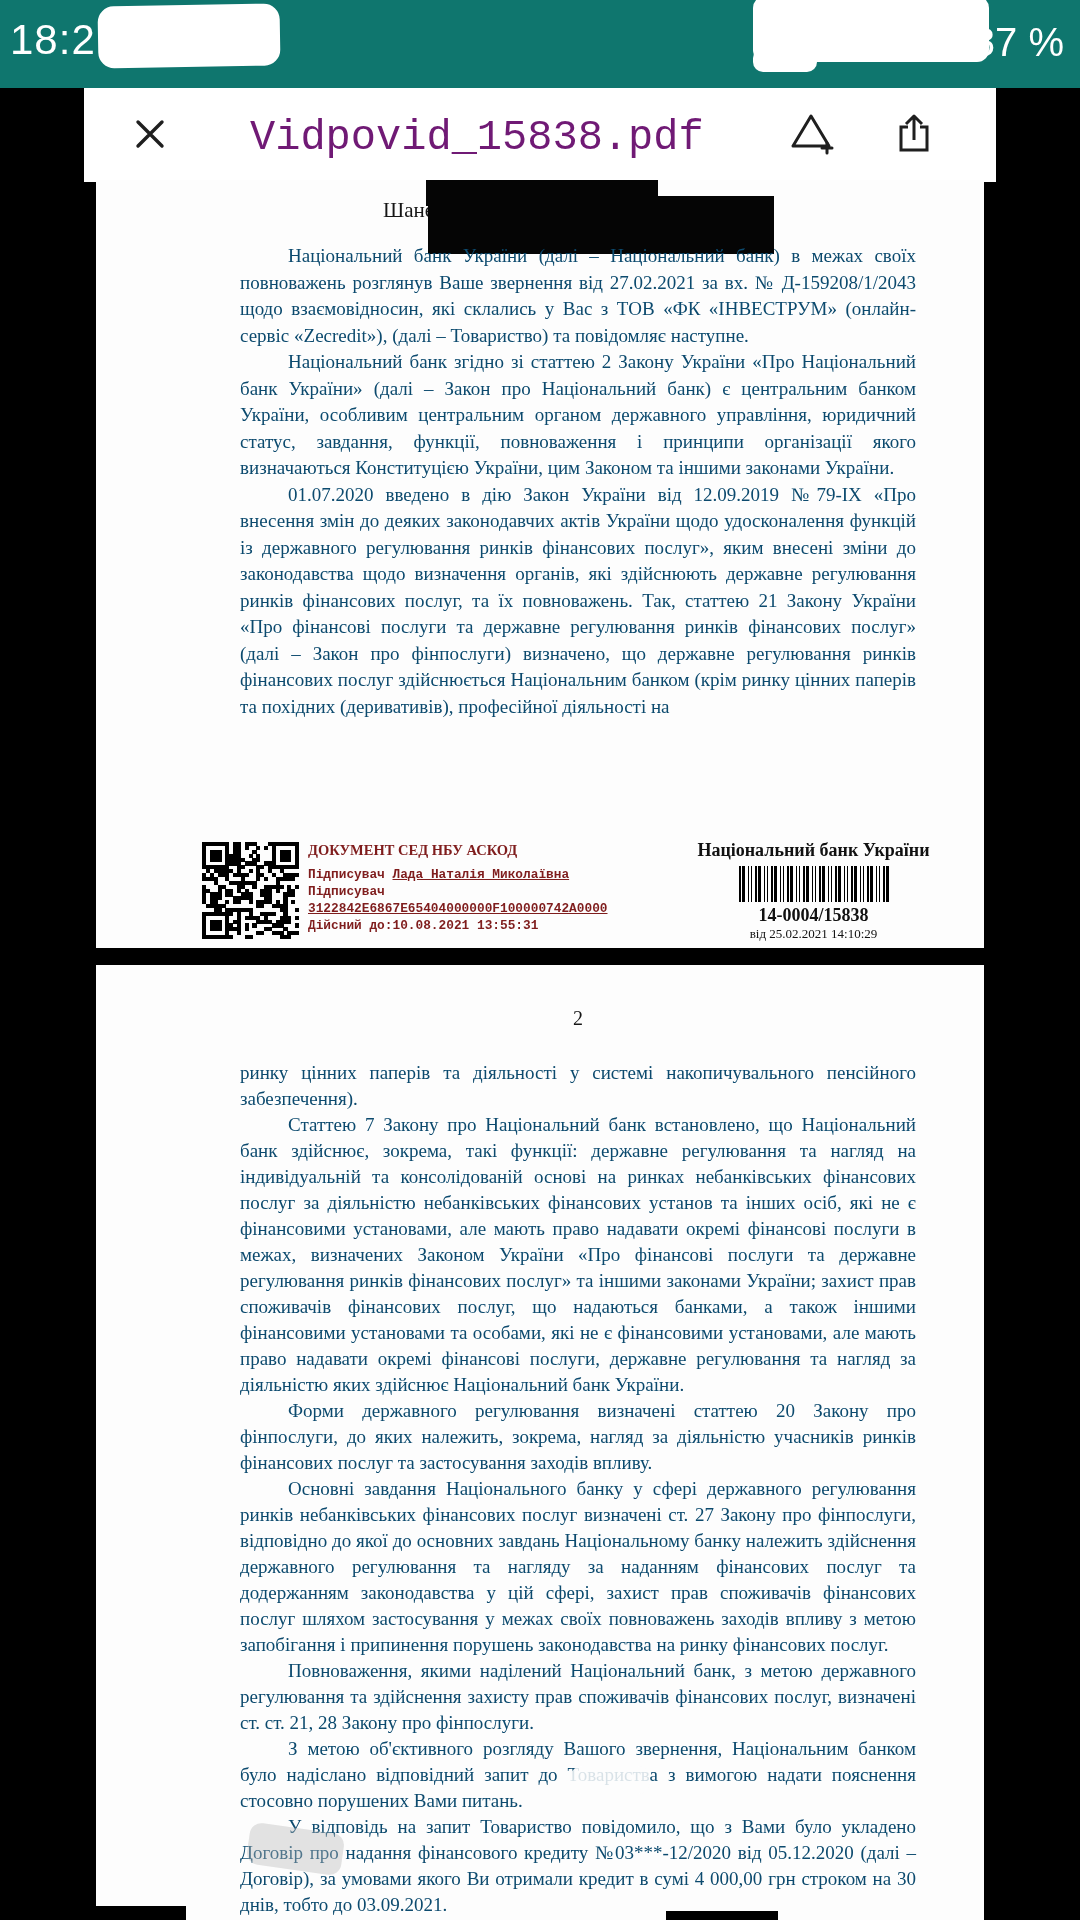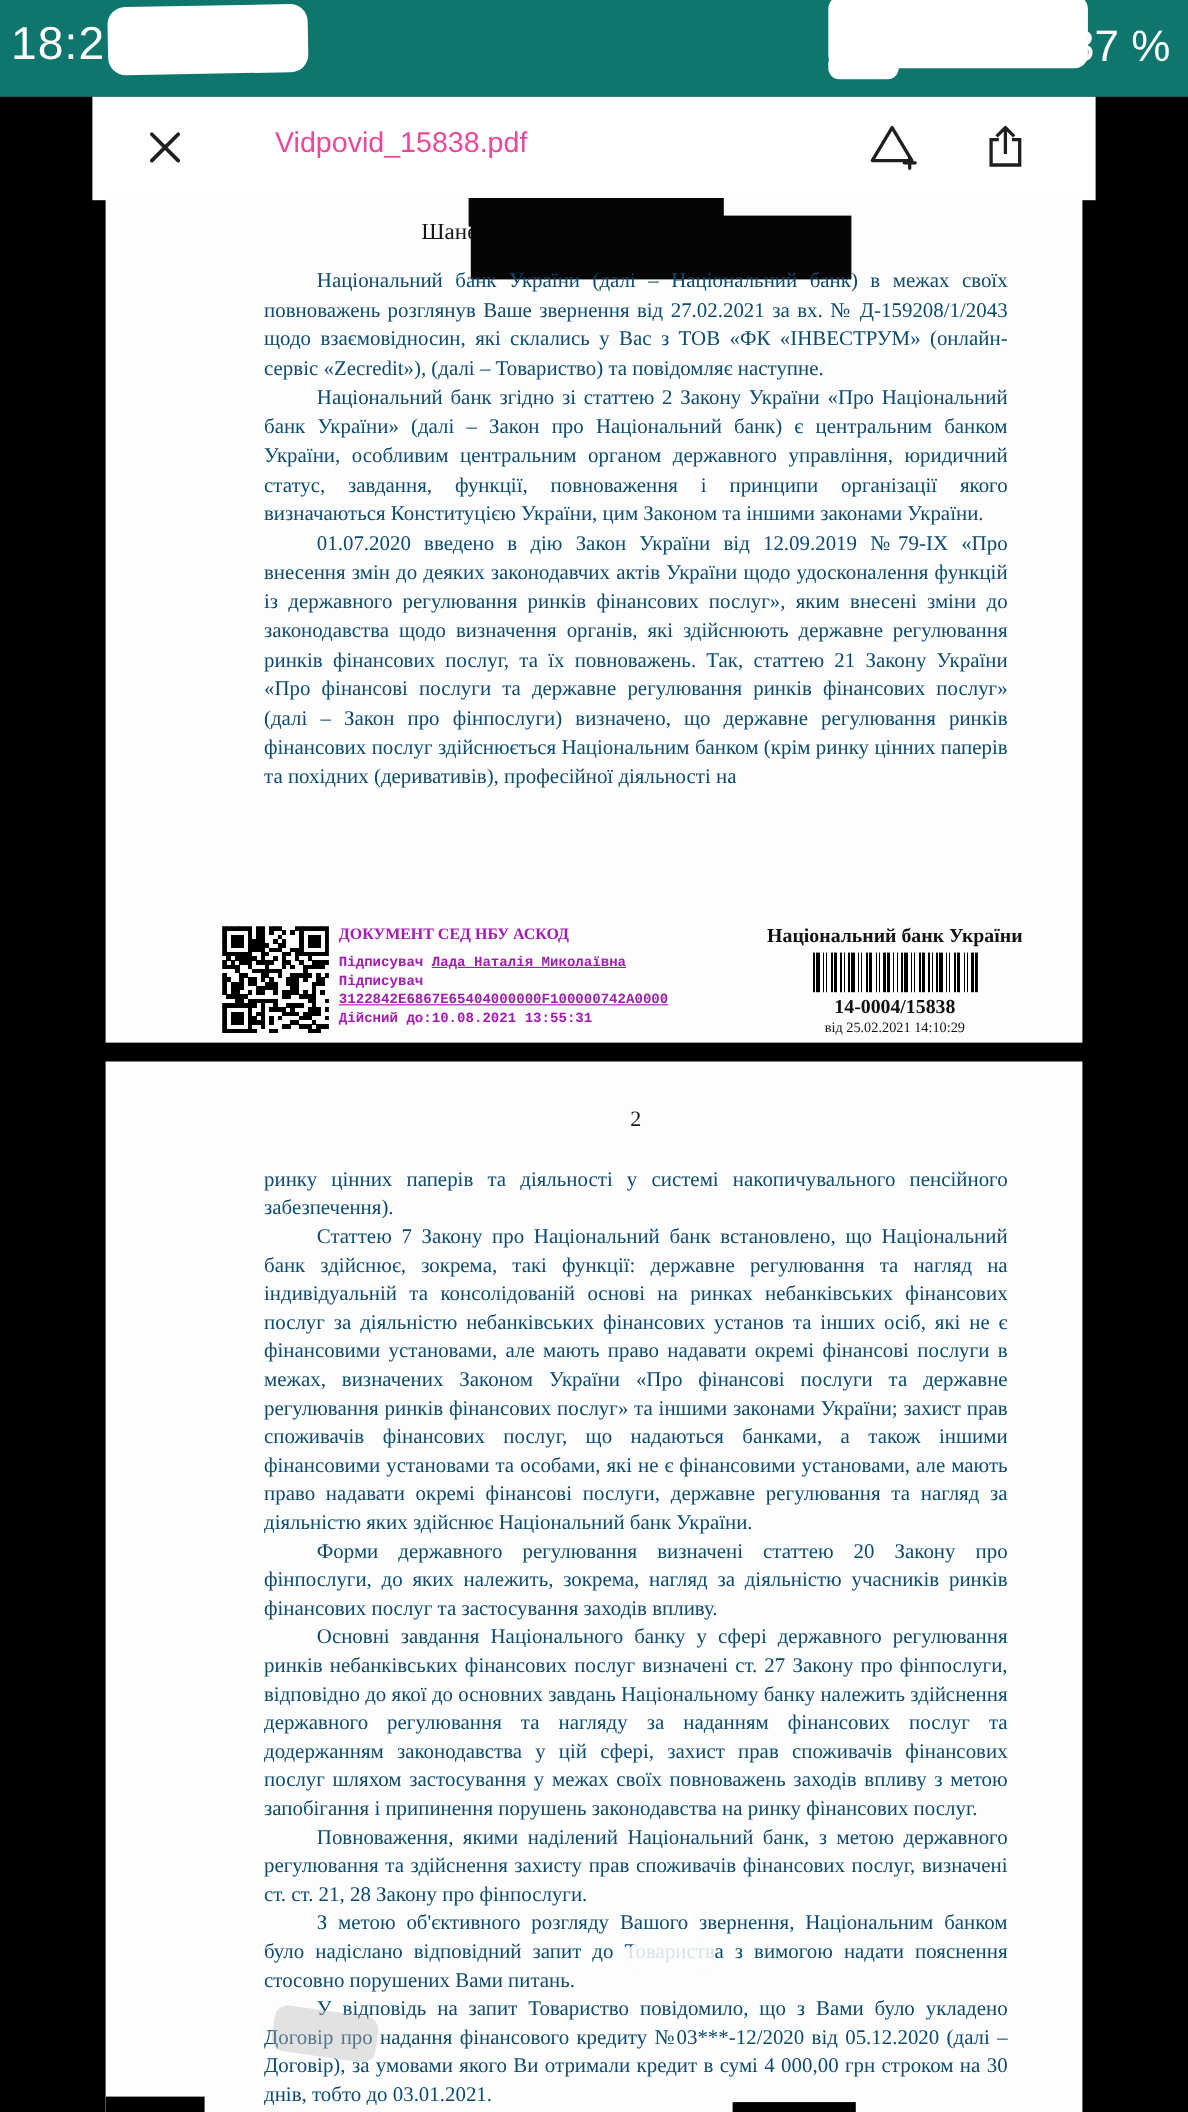--- a/index.html
+++ b/index.html
@@ -15,21 +15,21 @@
   .blob-right{left:753px;top:-4px;width:236px;height:66px;border-radius:12px;}
   .blob-nub{left:753px;top:48px;width:64px;height:24px;border-radius:10px;}
   .ghost{position:absolute;background:#c9c9c9;opacity:.45;border-radius:4px;}
   .g1{left:150px;top:24px;width:26px;height:30px;}
   .g2{left:205px;top:22px;width:18px;height:34px;}
 
   
   .toolbar{position:absolute;left:84px;top:88px;width:912px;height:94px;background:#fff;}
   .tb-btn{position:absolute;cursor:pointer;}
   .close-btn{left:44px;top:24px;width:44px;height:44px;}
-  .title{position:absolute;left:166px;top:26px;font-size:26px;color:#ec4899;white-space:nowrap;}
+  .title{position:absolute;left:166px;top:26px;font-size:42px;color:#701a75;white-space:nowrap;font-family:Liberation Mono, monospace;}
   .drive-btn{left:700px;top:20px;width:54px;height:54px;}
   .share-btn{left:806px;top:22px;width:48px;height:48px;}
   .tb-btn svg{width:100%;height:100%;stroke:#1f1f1f;fill:none;stroke-width:3;}
 
   
   .page{position:absolute;left:96px;width:888px;background:#fdfdfd;}
   .page1{top:180px;height:768px;}
   .page-gap{position:absolute;left:0;top:948px;width:1080px;height:17px;background:#000;}
   .page2{top:965px;height:955px;overflow:hidden;}
 
@@ -43,21 +43,21 @@
 
   .salutation{position:absolute;left:287px;top:18px;font-size:21px;}
   .redact{position:absolute;background:#050505;}
   .r2{left:330px;top:0;width:232px;height:26px;}
   .r1{left:332px;top:16px;width:346px;height:58px;}
 
   
   .stamp{position:absolute;left:0;top:0;width:100%;height:100%;pointer-events:none;}
   .qr{position:absolute;left:106px;top:662px;width:97px;height:97px;}
   .stamp-text{position:absolute;left:212px;top:662px;width:360px;
-      font-family:"Liberation Serif","DejaVu Serif",serif;color:#a21caf;}
+      font-family:"Liberation Serif","DejaVu Serif",serif;color:#7f1d1d;}
   .stamp-h{font-size:14.5px;font-weight:bold;margin-bottom:7px;}
   .stamp-row{font-size:12.8px;font-weight:bold;line-height:17px;font-family:Liberation Mono, monospace;}
   .u{text-decoration:underline;}
   .stamp-right{position:absolute;left:590px;top:660px;width:255px;text-align:center;
       font-family:"Liberation Serif","DejaVu Serif",serif;color:#111;}
   .org{font-size:18px;font-weight:bold;}
   .barcode{width:150px;height:36px;margin:5px auto 0;background:
      repeating-linear-gradient(90deg,#000 0,#000 2px,#fff 2px,#fff 3px,#000 3px,#000 6px,
        #fff 6px,#fff 9px,#000 9px,#000 10px,#fff 10px,#fff 12px,#000 12px,#000 13px,#fff 13px,#fff 16px);}
   .doc-num{font-size:18px;font-weight:bold;margin-top:3px;}
@@ -481,21 +481,21 @@
 
   <div class="page page2 doc">
     <div class="pagenum">2</div>
     <div class="body-text2">
       <p class="noindent">ринку цінних паперів та діяльності у системі накопичувального пенсійного забезпечення).</p>
       <p>Статтею 7 Закону про Національний банк встановлено, що Національний банк здійснює, зокрема, такі функції: державне регулювання та нагляд на індивідуальній та консолідованій основі на ринках небанківських фінансових послуг за діяльністю небанківських фінансових установ та інших осіб, які не є фінансовими установами, але мають право надавати окремі фінансові послуги в межах, визначених Законом України «Про фінансові послуги та державне регулювання ринків фінансових послуг» та іншими законами України; захист прав споживачів фінансових послуг, що надаються банками, а також іншими фінансовими установами та особами, які не є фінансовими установами, але мають право надавати окремі фінансові послуги, державне регулювання та нагляд за діяльністю яких здійснює Національний банк України.</p>
       <p>Форми державного регулювання визначені статтею 20 Закону про фінпослуги, до яких належить, зокрема, нагляд за діяльністю учасників ринків фінансових послуг та застосування заходів впливу.</p>
       <p>Основні завдання Національного банку у сфері державного регулювання ринків небанківських фінансових послуг визначені ст. 27 Закону про фінпослуги, відповідно до якої до основних завдань Національному банку належить здійснення державного регулювання та нагляду за наданням фінансових послуг та додержанням законодавства у цій сфері, захист прав споживачів фінансових послуг шляхом застосування у межах своїх повноважень заходів впливу з метою запобігання і припинення порушень законодавства на ринку фінансових послуг.</p>
       <p>Повноваження, якими наділений Національний банк, з метою державного регулювання та здійснення захисту прав споживачів фінансових послуг, визначені ст. ст. 21, 28 Закону про фінпослуги.</p>
       <p>З метою об'єктивного розгляду Вашого звернення, Національним банком було надіслано відповідний запит до Товариства з вимогою надати пояснення стосовно порушених Вами питань.</p>
-      <p>У відповідь на запит Товариство повідомило, що з Вами було укладено Договір про надання фінансового кредиту №03***-12/2020 від 05.12.2020 (далі – Договір), за умовами якого Ви отримали кредит в сумі 4 000,00 грн строком на 30 днів, тобто до 03.01.2021.</p>
+      <p>У відповідь на запит Товариство повідомило, що з Вами було укладено Договір про надання фінансового кредиту №03***-12/2020 від 05.12.2020 (далі – Договір), за умовами якого Ви отримали кредит в сумі 4 000,00 грн строком на 30 днів, тобто до 03.09.2021.</p>
       <p>Як зазначило Товариство, нарахування процентів за користування кредитом здійснювалося відповідно до п. 1.3. Договору за ставкою  2,20% на добу.</p>
 
     </div>
     <div class="artifact a1"></div>
     <div class="artifact a2"></div>
     <div class="bottom-bar b1"></div>
     <div class="bottom-bar b2"></div>
   </div>
 
 </div>

